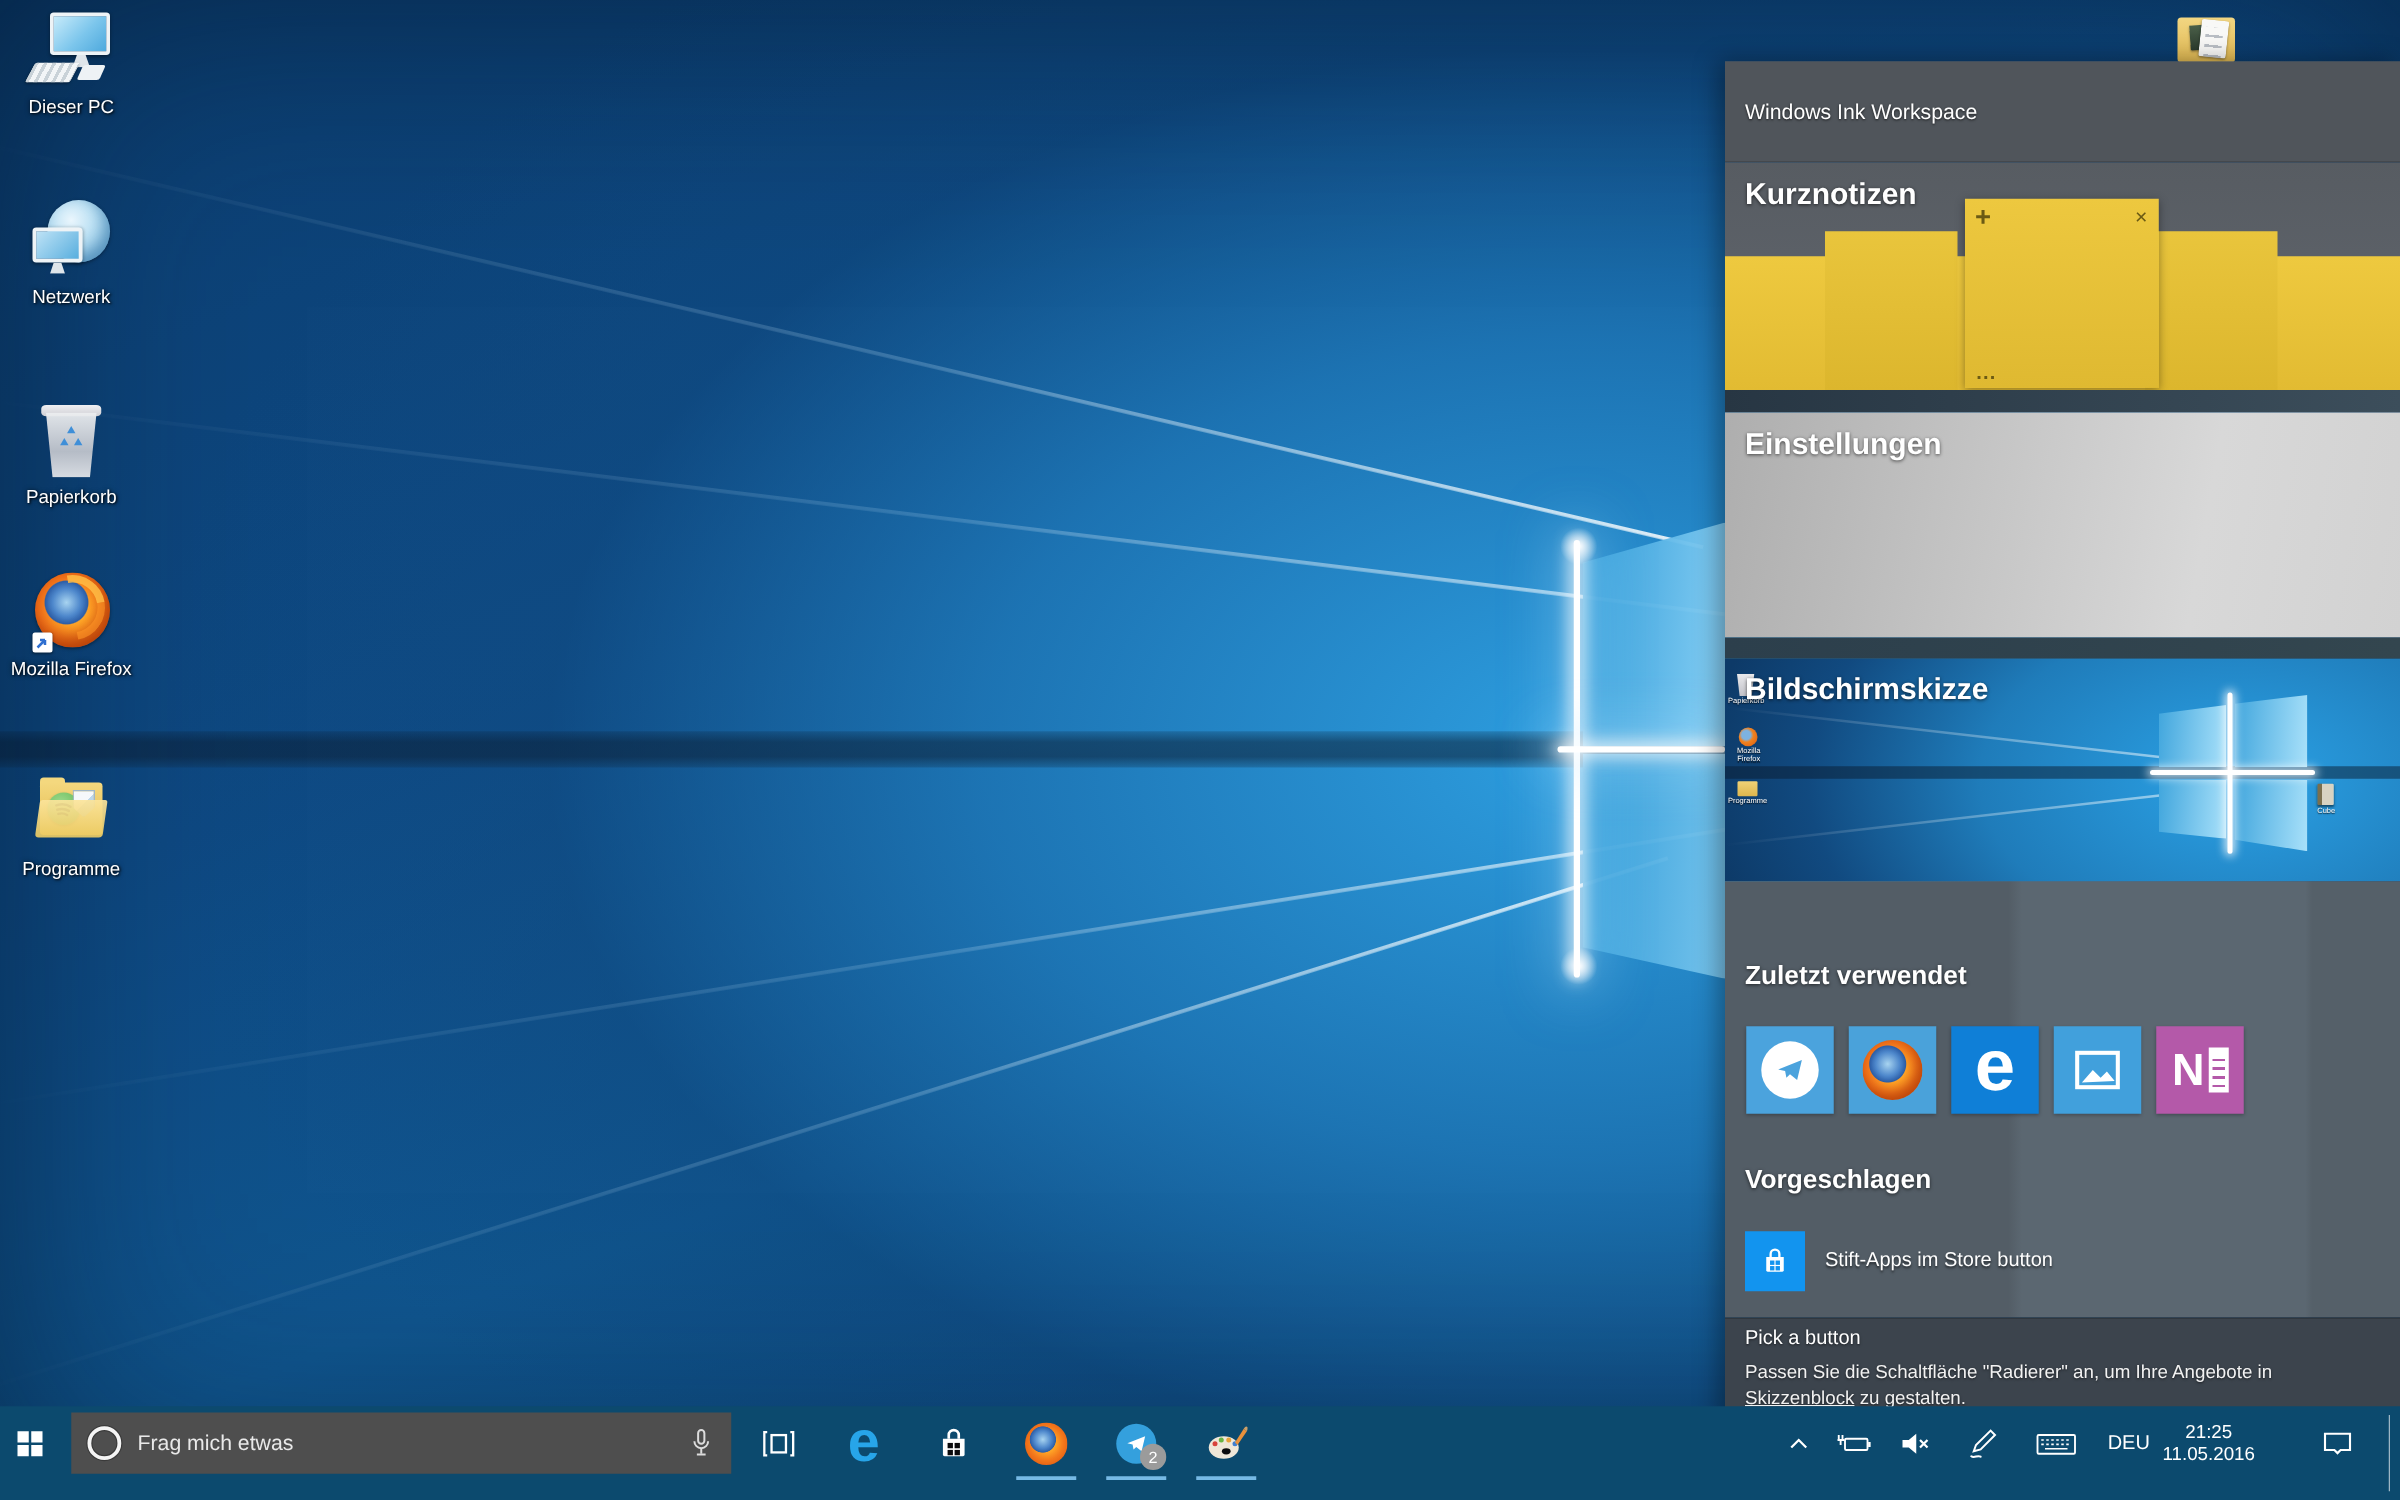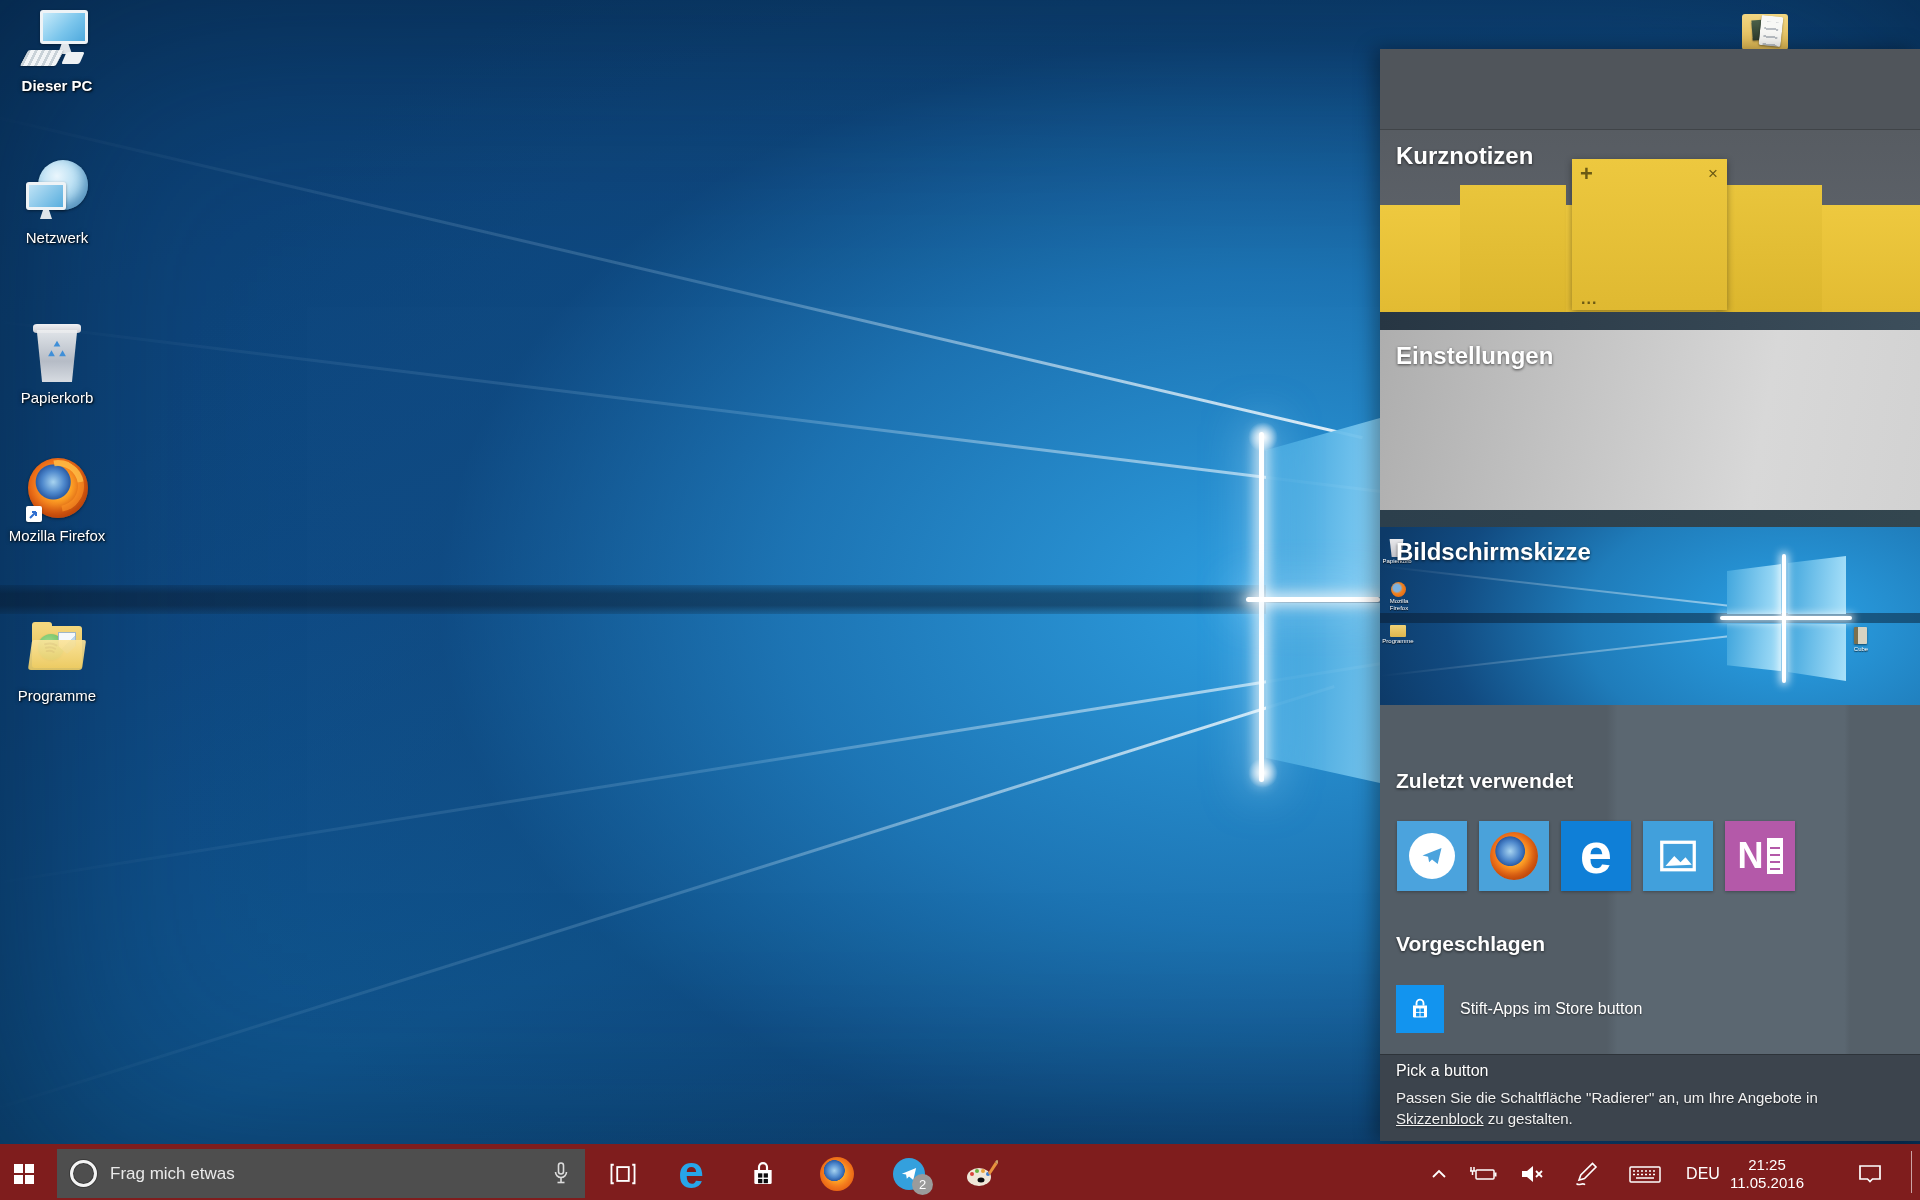--- a/index.html
+++ b/index.html
@@ -35,21 +35,21 @@
   .flare { position:absolute; width:30px; height:30px; border-radius:50%;
     background:radial-gradient(circle,#fff 0%, rgba(255,255,255,.5) 35%, rgba(255,255,255,0) 70%); }
   .flare.f1 { left:1248px; top:422px; }
   .flare.f2 { left:1248px; top:758px; }
 
   
   .desk-icon { position:absolute; left:2px; width:110px; text-align:center; cursor:default; }
   .desk-icon .art { position:relative; width:66px; height:66px; margin:0 auto; }
   .desk-icon .lbl { margin-top:3px; color:#fff; font-size:15px; line-height:18px;
     text-shadow:1px 1px 2px rgba(0,0,0,.9), 0 0 4px rgba(0,0,0,.6); }
-  .di-pc { top:8px;font-weight:bold; } .di-net { top:160px; } .di-bin { top:320px; } .di-ffx { top:458px; } .di-prg { top:618px; }
+  .di-pc { top:8px; } .di-net { top:160px; } .di-bin { top:320px; } .di-ffx { top:458px; } .di-prg { top:618px; }
 
   .pc-screen { position:absolute; right:2px; top:2px; width:48px; height:34px; border:3px solid #eef3f6; border-radius:3px;
     background:linear-gradient(135deg,#c8ebfa 0%,#7cc6ec 55%,#4ea9dd 100%); box-shadow:0 1px 3px rgba(0,0,0,.4); }
   .pc-stand { position:absolute; right:18px; top:36px; width:14px; height:10px; background:#dfe5ea;
     clip-path:polygon(25% 0,75% 0,100% 100%,0 100%); }
   .pc-kb { position:absolute; left:0px; top:42px; width:36px; height:16px; background:#f2f5f7; border-radius:2px;
     transform:skewX(-28deg); box-shadow:0 1px 2px rgba(0,0,0,.35);
     background-image:repeating-linear-gradient(90deg,#c9d2d8 0 3px,transparent 3px 7px); }
   .pc-pad { position:absolute; left:40px; top:44px; width:18px; height:12px; background:#eef2f5; border-radius:2px; transform:skewX(-24deg); }
 
@@ -182,21 +182,21 @@
   .sugg-text { left:80px; top:936px; height:48px; line-height:48px; color:#fff; font-size:16px;
     text-shadow:0 1px 2px rgba(0,0,0,.6); }
 
   .ip-footer { left:0; top:1005px; width:540px; height:87px; background:#3c444d; border-top:1px solid rgba(0,0,0,.25); }
   .ft-title { left:16px; top:1013px; color:#fff; font-size:16px; text-shadow:0 1px 2px rgba(0,0,0,.6); }
   .ft-body { left:16px; top:1038px; width:505px; color:#f2f2f2; font-size:15px; line-height:21px;
     text-shadow:0 1px 2px rgba(0,0,0,.6); }
   .ft-link { text-decoration:underline; cursor:pointer; }
 
   
-  .taskbar { position:absolute; left:0; bottom:0; width:1920px; height:56px; background:#7f1d1d; z-index:10; }
+  .taskbar { position:absolute; left:0; bottom:0; width:1920px; height:75px; background:#0c4a6e; z-index:10; }
   .tb-abs { position:absolute; }
   .start-btn { left:0; top:0; width:48px; height:59px; display:flex; align-items:center; justify-content:center; }
   .win-logo { width:20px; height:20px; display:grid; grid-template-columns:1fr 1fr; grid-template-rows:1fr 1fr; gap:2px; }
   .win-logo div { background:#fff; }
   .search-box { left:57px; top:5px; width:528px; height:49px; background:#4e4e4e; display:flex; align-items:center; }
   .cortana-ring { width:27px; height:27px; border:3px solid #f4f4f4; border-radius:50%; margin-left:13px;
     box-shadow:0 0 0 1px rgba(0,0,0,.25), inset 0 0 0 1px rgba(0,0,0,.25); }
   .search-text { margin-left:13px; color:#e9e9e9; font-size:17px; }
   .mic { margin-left:auto; margin-right:12px; display:flex; }
   .tb-btn { top:0; width:62px; height:59px; display:flex; align-items:center; justify-content:center; position:absolute; }
@@ -300,20 +300,21 @@
   </div>
 
   <div class="corner-folder">
     <div class="cf-back"></div>
     <div class="cf-img"></div>
     <div class="cf-page"></div>
   </div>
 
   <div class="ink-panel">
     <div class="abs ip-header"></div>
+    <div class="abs ip-title">Windows Ink Workspace</div>
 
     <div class="abs ip-sticky"></div>
     <div class="abs sec-label lbl-kurz">Kurznotizen</div>
     <div class="abs note-band"></div>
     <div class="abs note-side note-l"></div>
     <div class="abs note-side note-r"></div>
     <div class="abs note-center">
       <span class="note-glyph ng-add">+</span>
       <span class="note-glyph ng-close">×</span>
       <span class="note-glyph ng-more">...</span>

